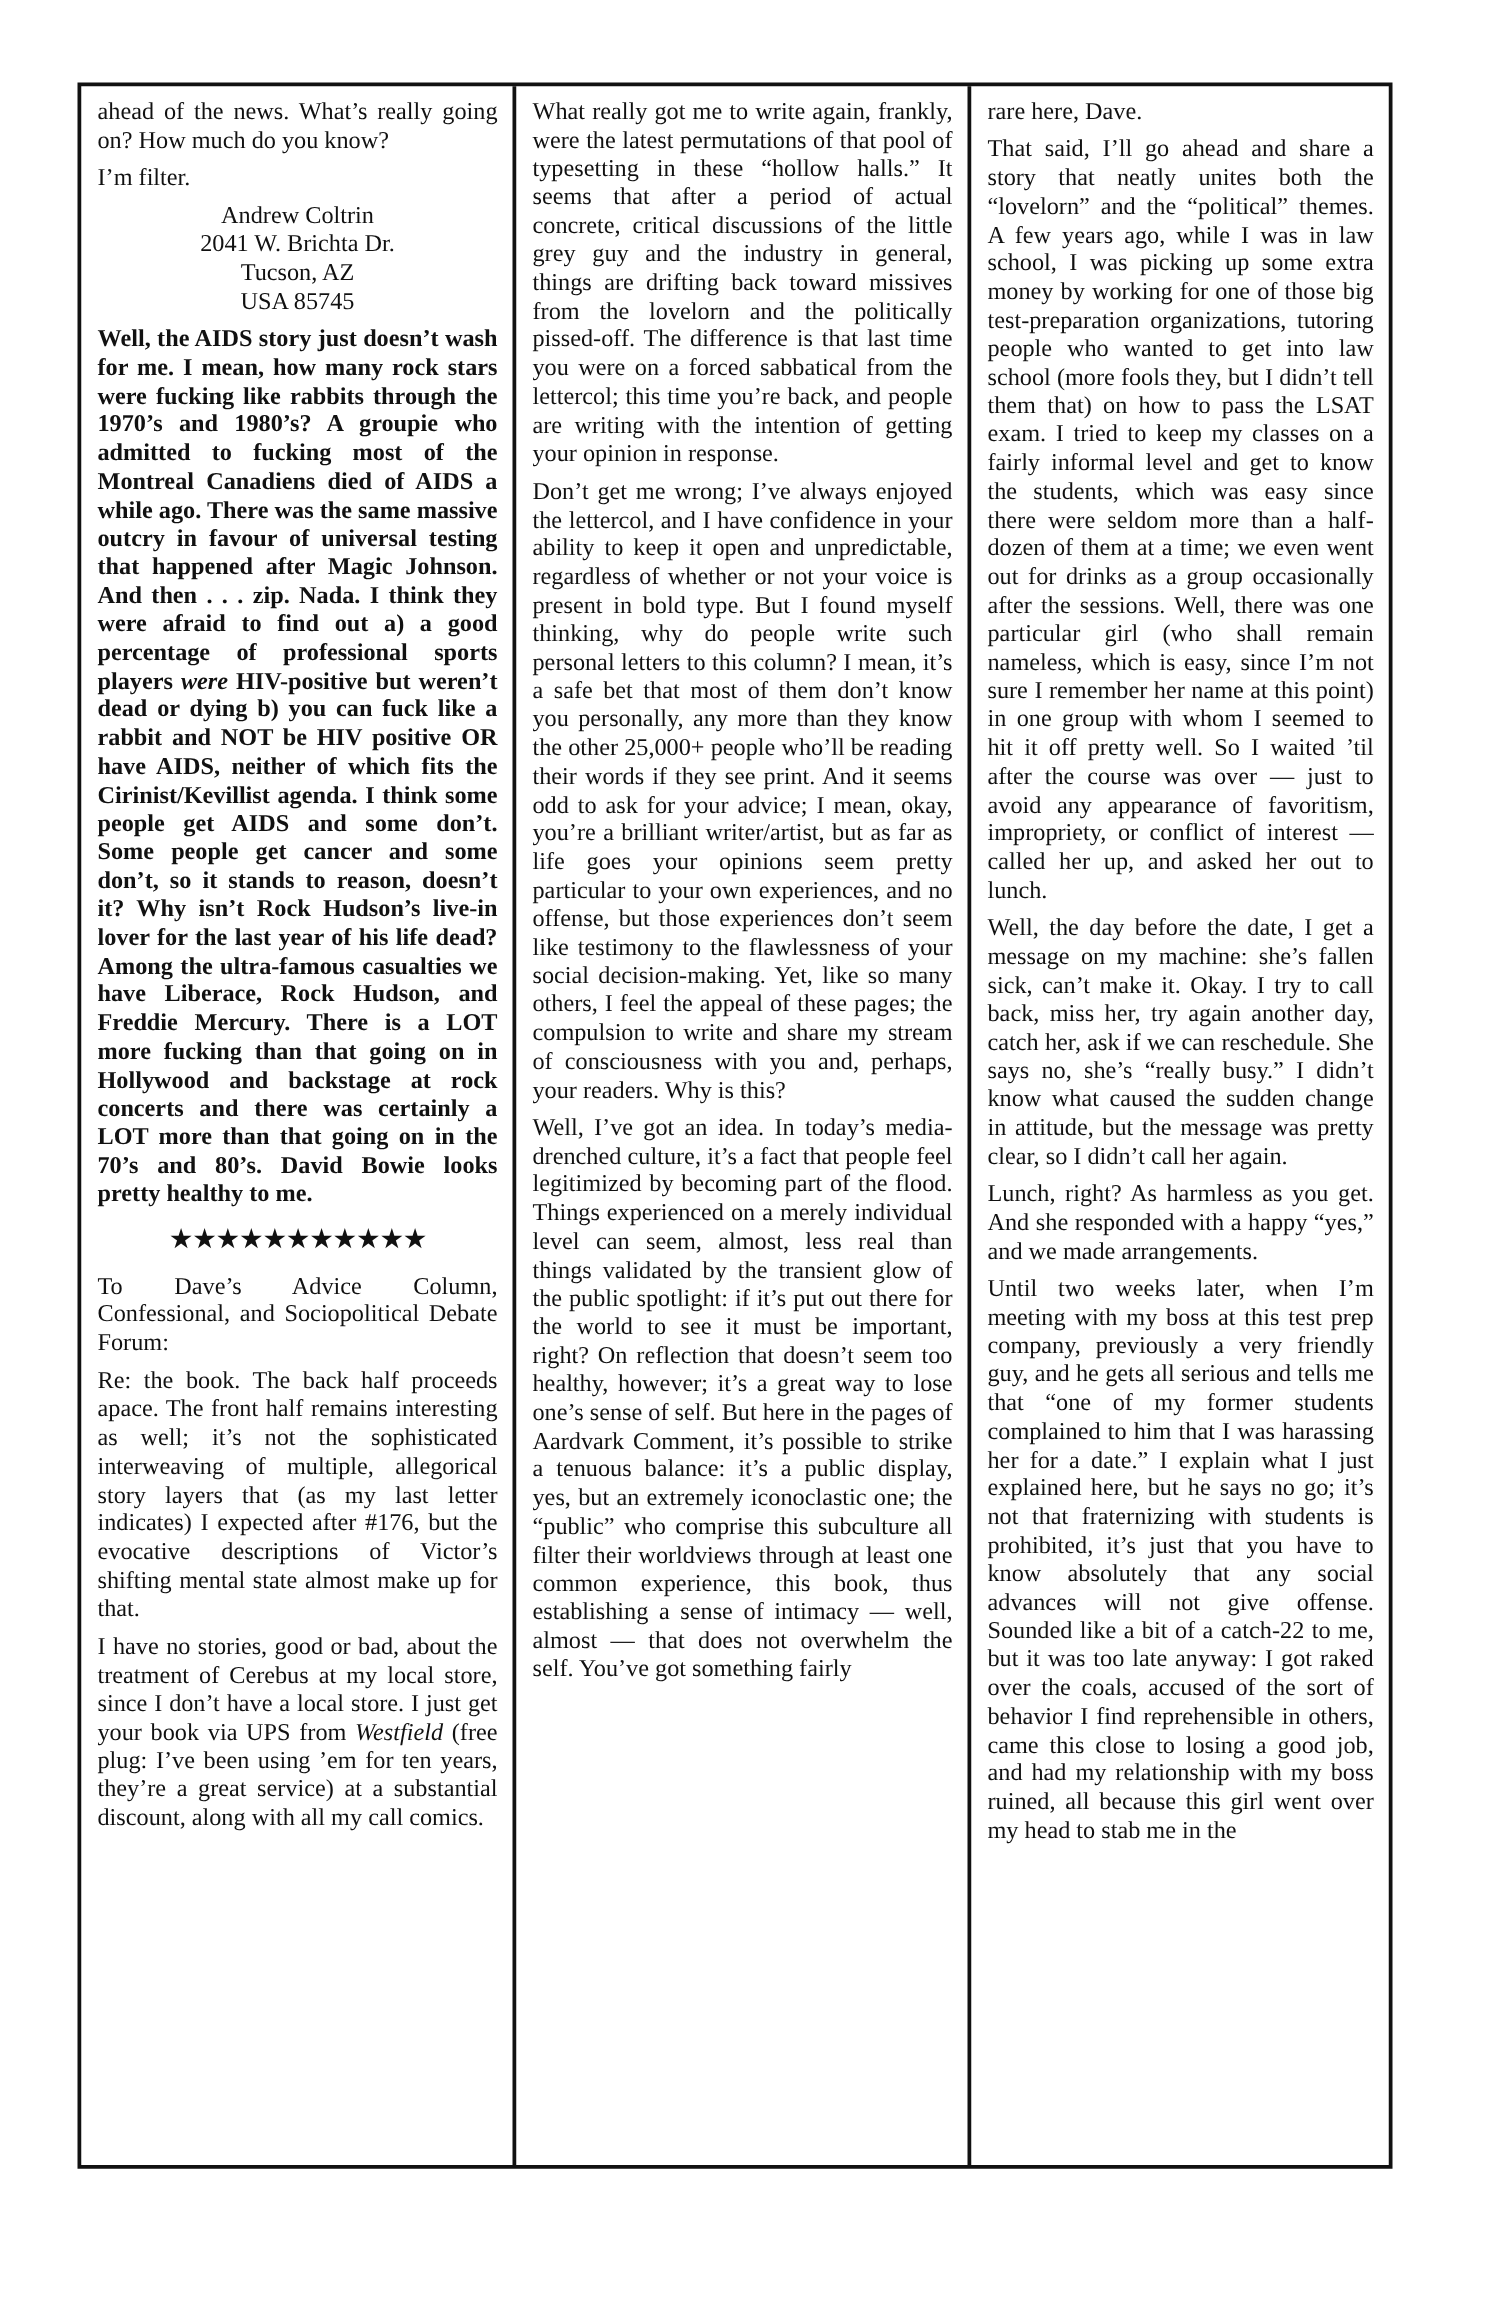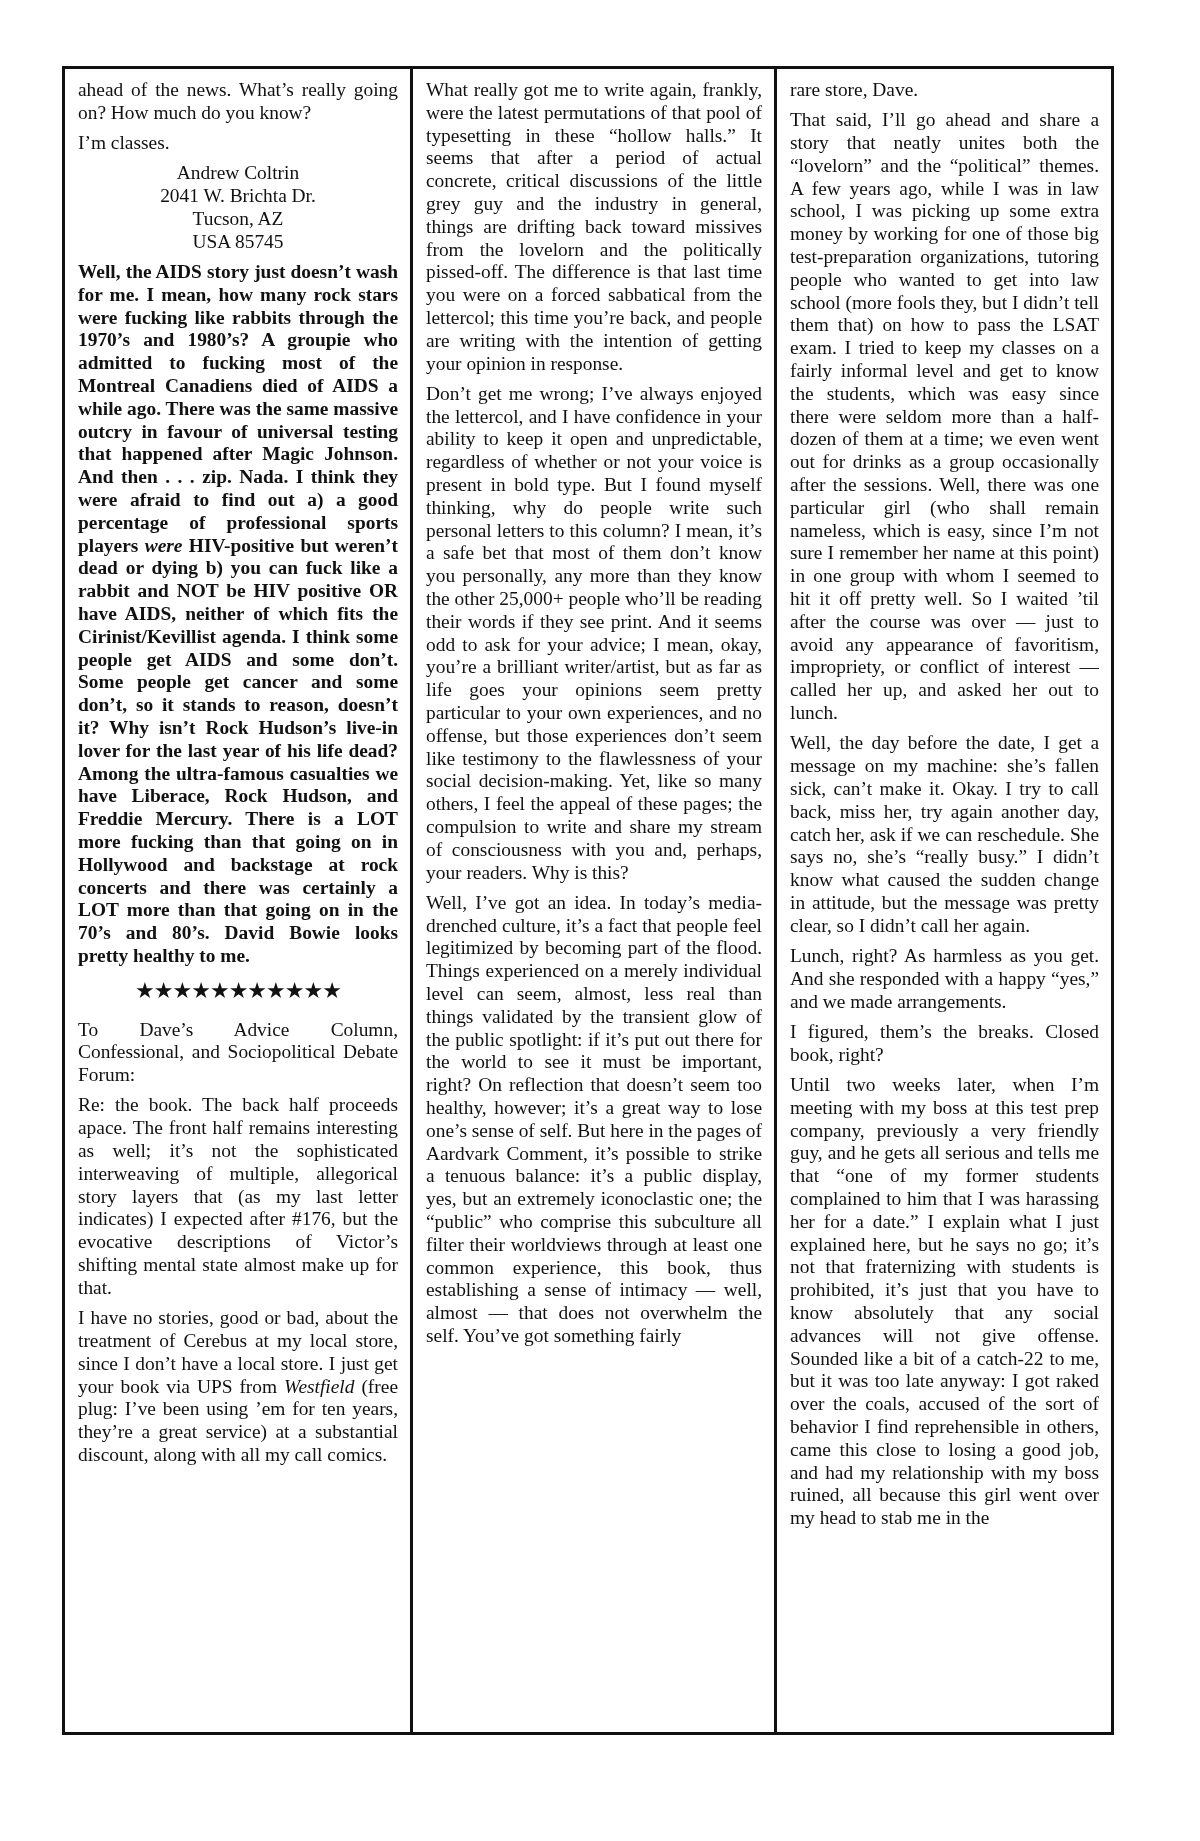--- a/index.html
+++ b/index.html
@@ -39,42 +39,41 @@
   }
   em { font-style: italic; }
 </style>
 </head>
 <body>
 
 <div class="frame">
 
   <div class="col col1">
     <p>ahead of the news. What’s really going on? How much do you know?</p>
-    <p>I’m classes.</p>
+    <p>I’m filter.</p>
     <p class="addr">
       <span>Andrew Coltrin</span>
       <span>2041 W. Brichta Dr.</span>
       <span>Tucson, AZ</span>
       <span>USA  85745</span>
     </p>
     <p class="bold"><span>Well, the AIDS story just doesn’t wash for me. I mean, how many rock stars were fucking like rabbits through the 1970’s and 1980’s? A groupie who admitted to fucking most of the Montreal Canadiens died of AIDS a while ago. There was the same massive outcry in favour of universal testing that happened after Magic Johnson. And then . . . zip. Nada. I think they were afraid to find out a) a good percentage of professional sports players </span><em>were</em><span> HIV-positive but weren’t dead or dying b) you can fuck like a rabbit and NOT be HIV positive OR have AIDS, neither of which fits the Cirinist/Kevillist agenda. I think some people get AIDS and some don’t. Some people get cancer and some don’t, so it stands to reason, doesn’t it? Why isn’t Rock Hudson’s live-in lover for the last year of his life dead? Among the ultra-famous casualties we have Liberace, Rock Hudson, and Freddie Mercury. There is a LOT more fucking than that going on in Hollywood and backstage at rock concerts and there was certainly a LOT more than that going on in the 70’s and 80’s. David Bowie looks pretty healthy to me.</span></p>
     <p class="stars">★★★★★★★★★★★</p>
     <p>To Dave’s Advice Column, Confessional, and Sociopolitical Debate Forum:</p>
     <p>Re: the book. The back half proceeds apace. The front half remains interesting as well; it’s not the sophisticated interweaving of multiple, allegorical story layers that (as my last letter indicates) I expected after #176, but the evocative descriptions of Victor’s shifting mental state almost make up for that.</p>
     <p><span>I have no stories, good or bad, about the treatment of Cerebus at my local store, since I don’t have a local store. I just get your book via UPS from </span><em>Westfield</em><span> (free plug: I’ve been using ’em for ten years, they’re a great service) at a substantial discount, along with all my call comics.</span></p>
   </div>
 
   <div class="col col2">
     <p>What really got me to write again, frankly, were the latest permutations of that pool of typesetting in these “hollow halls.” It seems that after a period of actual concrete, critical discussions of the little grey guy and the industry in general, things are drifting back toward missives from the lovelorn and the politically pissed-off. The difference is that last time you were on a forced sabbatical from the lettercol; this time you’re back, and people are writing with the intention of getting your opinion in response.</p>
     <p>Don’t get me wrong; I’ve always enjoyed the lettercol, and I have confidence in your ability to keep it open and unpredictable, regardless of whether or not your voice is present in bold type. But I found myself thinking, why do people write such personal letters to this column? I mean, it’s a safe bet that most of them don’t know you personally, any more than they know the other 25,000+ people who’ll be reading their words if they see print. And it seems odd to ask for your advice; I mean, okay, you’re a brilliant writer/artist, but as far as life goes your opinions seem pretty particular to your own experiences, and no offense, but those experiences don’t seem like testimony to the flawlessness of your social decision-making. Yet, like so many others, I feel the appeal of these pages; the compulsion to write and share my stream of consciousness with you and, perhaps, your readers. Why is this?</p>
     <p>Well, I’ve got an idea. In today’s media-drenched culture, it’s a fact that people feel legitimized by becoming part of the flood. Things experienced on a merely individual level can seem, almost, less real than things validated by the transient glow of the public spotlight: if it’s put out there for the world to see it must be important, right? On reflection that doesn’t seem too healthy, however; it’s a great way to lose one’s sense of self. But here in the pages of Aardvark Comment, it’s possible to strike a tenuous balance: it’s a public display, yes, but an extremely iconoclastic one; the “public” who comprise this subculture all filter their worldviews through at least one common experience, this book, thus establishing a sense of intimacy — well, almost — that does not overwhelm the self. You’ve got something fairly</p>
   </div>
 
   <div class="col col3">
-    <p>rare store, Dave.</p>
+    <p>rare here, Dave.</p>
     <p>That said, I’ll go ahead and share a story that neatly unites both the “lovelorn” and the “political” themes. A few years ago, while I was in law school, I was picking up some extra money by working for one of those big test-preparation organizations, tutoring people who wanted to get into law school (more fools they, but I didn’t tell them that) on how to pass the LSAT exam. I tried to keep my classes on a fairly informal level and get to know the students, which was easy since there were seldom more than a half-dozen of them at a time; we even went out for drinks as a group occasionally after the sessions. Well, there was one particular girl (who shall remain nameless, which is easy, since I’m not sure I remember her name at this point) in one group with whom I seemed to hit it off pretty well. So I waited ’til after the course was over — just to avoid any appearance of favoritism, impropriety, or conflict of interest — called her up, and asked her out to lunch.</p>
     <p>Well, the day before the date, I get a message on my machine: she’s fallen sick, can’t make it. Okay. I try to call back, miss her, try again another day, catch her, ask if we can reschedule. She says no, she’s “really busy.” I didn’t know what caused the sudden change in attitude, but the message was pretty clear, so I didn’t call her again.</p>
     <p>Lunch, right? As harmless as you get. And she responded with a happy “yes,” and we made arrangements.</p>
-    <p>I figured, them’s the breaks. Closed book, right?</p>
     <p>Until two weeks later, when I’m meeting with my boss at this test prep company, previously a very friendly guy, and he gets all serious and tells me that “one of my former students complained to him that I was harassing her for a date.” I explain what I just explained here, but he says no go; it’s not that fraternizing with students is prohibited, it’s just that you have to know absolutely that any social advances will not give offense. Sounded like a bit of a catch-22 to me, but it was too late anyway: I got raked over the coals, accused of the sort of behavior I find reprehensible in others, came this close to losing a good job, and had my relationship with my boss ruined, all because this girl went over my head to stab me in the</p>
   </div>
 
 </div>
 
 </body></html>

